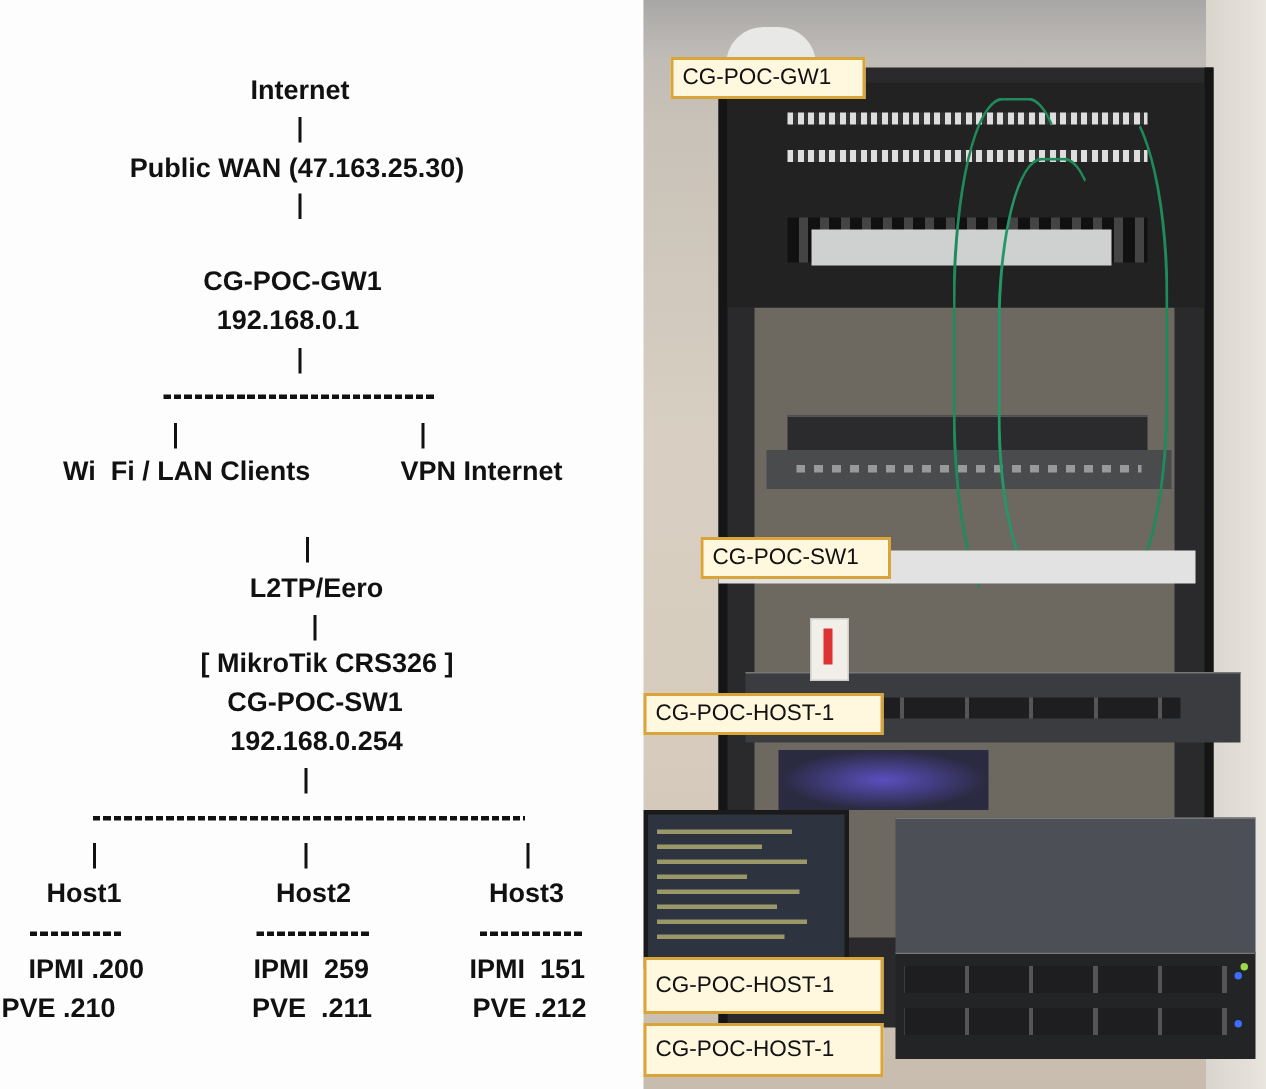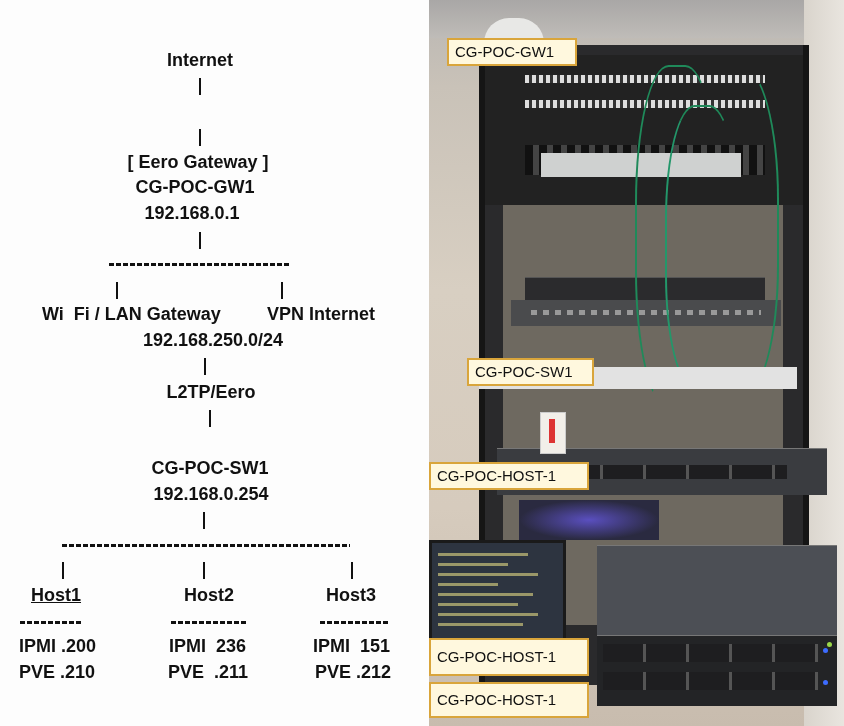--- a/index.html
+++ b/index.html
@@ -56,52 +56,52 @@
     font-size:15px; color:#111; padding:0 6px; line-height:24px; white-space:pre;
     box-sizing:border-box;
   }
 </style>
 </head>
 <body>
 
 <div class="left">
   <span class="t c" style="left:200px;top:50px;">Internet</span>
   <div class="bar" style="left:199px;top:78px;"></div>
+  <span class="t c" style="left:198px;top:102px;">Public WAN (47.163.25.30)</span>
   <div class="bar" style="left:199px;top:129px;"></div>
-  <span class="t c" style="left:198px;top:152px;">[ Eero Gateway ]</span>
   <span class="t c" style="left:195px;top:177px;">CG-POC-GW1</span>
   <span class="t c" style="left:192px;top:203px;">192.168.0.1</span>
   <div class="bar" style="left:199px;top:232px;"></div>
   <div class="dash" style="left:109px;top:263px;width:182px;"></div>
   <div class="bar" style="left:116px;top:282px;"></div>
   <div class="bar" style="left:281px;top:282px;"></div>
-  <span class="t" style="left:42px;top:304px;">Wi  Fi / LAN Gateway</span>
+  <span class="t" style="left:42px;top:304px;">Wi  Fi / LAN Clients</span>
   <span class="t" style="left:267px;top:304px;">VPN Internet</span>
-  <span class="t c" style="left:213px;top:330px;">192.168.250.0/24</span>
   <div class="bar" style="left:204px;top:358px;"></div>
   <span class="t c" style="left:211px;top:382px;">L2TP/Eero</span>
   <div class="bar" style="left:209px;top:410px;"></div>
+  <span class="t c" style="left:218px;top:432px;">[ MikroTik CRS326 ]</span>
   <span class="t c" style="left:210px;top:458px;">CG-POC-SW1</span>
   <span class="t c" style="left:211px;top:484px;">192.168.0.254</span>
   <div class="bar" style="left:203px;top:512px;"></div>
   <div class="dash" style="left:62px;top:544px;width:288px;"></div>
   <div class="bar" style="left:62px;top:562px;"></div>
   <div class="bar" style="left:203px;top:562px;"></div>
   <div class="bar" style="left:351px;top:562px;"></div>
 
   <div>
-    <span class="t" style="left:31px;top:585px;text-decoration:underline;">Host1</span>
+    <span class="t" style="left:31px;top:585px;">Host1</span>
     <div class="dash" style="left:20px;top:621px;width:62px;"></div>
     <span class="t" style="left:19px;top:636px;">IPMI .200</span>
-    <span class="t" style="left:19px;top:662px;">PVE .210</span>
+    <span class="t" style="left:1px;top:662px;">PVE .210</span>
   </div>
   <div>
     <span class="t" style="left:184px;top:585px;">Host2</span>
     <div class="dash" style="left:171px;top:621px;width:77px;"></div>
-    <span class="t" style="left:169px;top:636px;">IPMI  236</span>
+    <span class="t" style="left:169px;top:636px;">IPMI  259</span>
     <span class="t" style="left:168px;top:662px;">PVE  .211</span>
   </div>
   <div>
     <span class="t" style="left:326px;top:585px;">Host3</span>
     <div class="dash" style="left:320px;top:621px;width:70px;"></div>
     <span class="t" style="left:313px;top:636px;">IPMI  151</span>
     <span class="t" style="left:315px;top:662px;">PVE .212</span>
   </div>
 </div>
 

